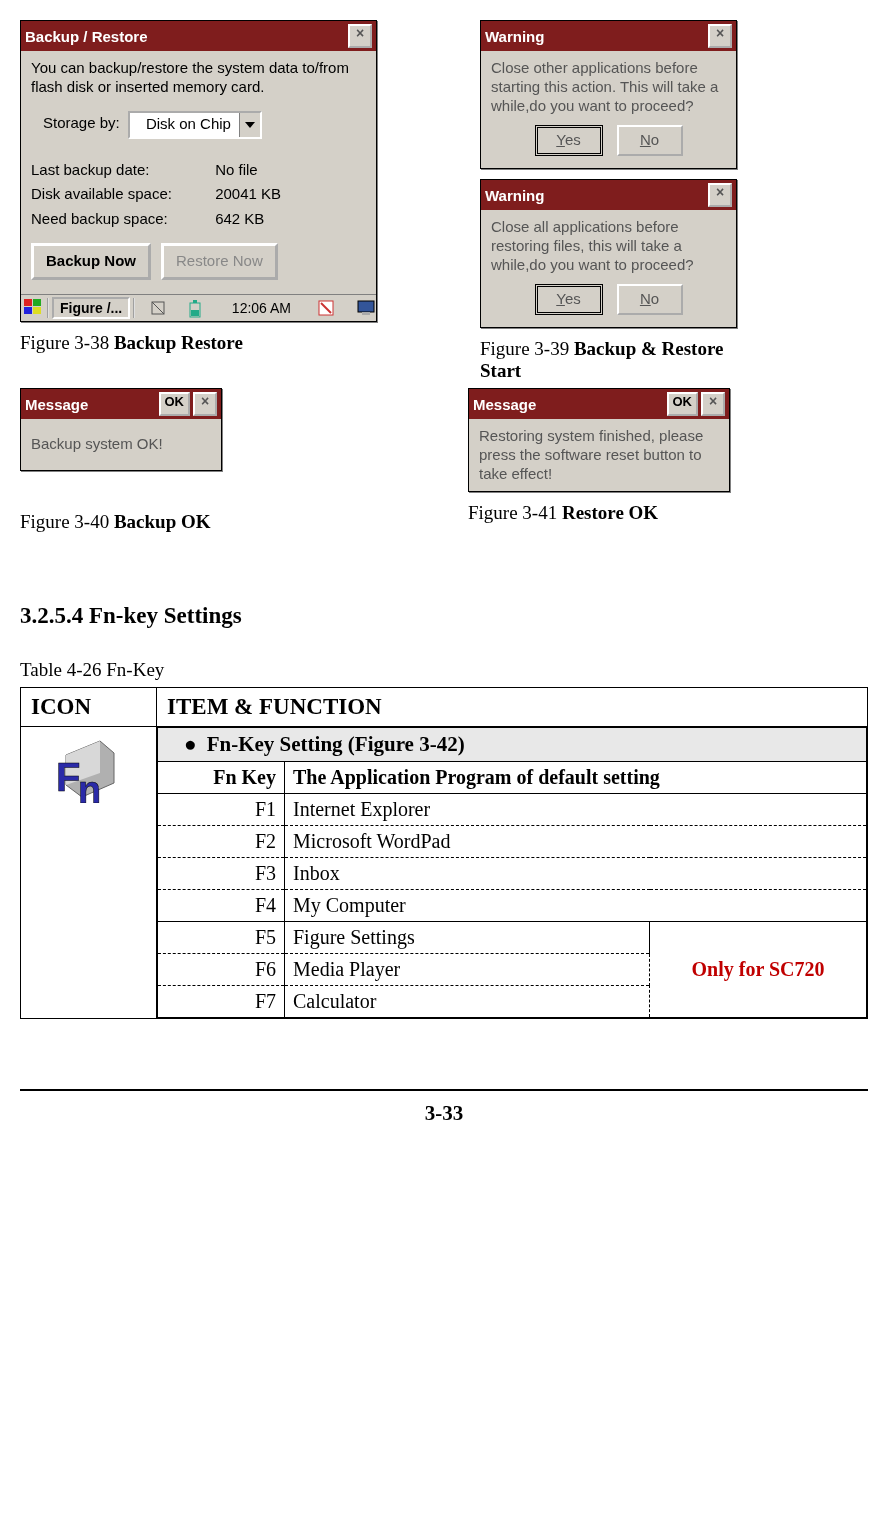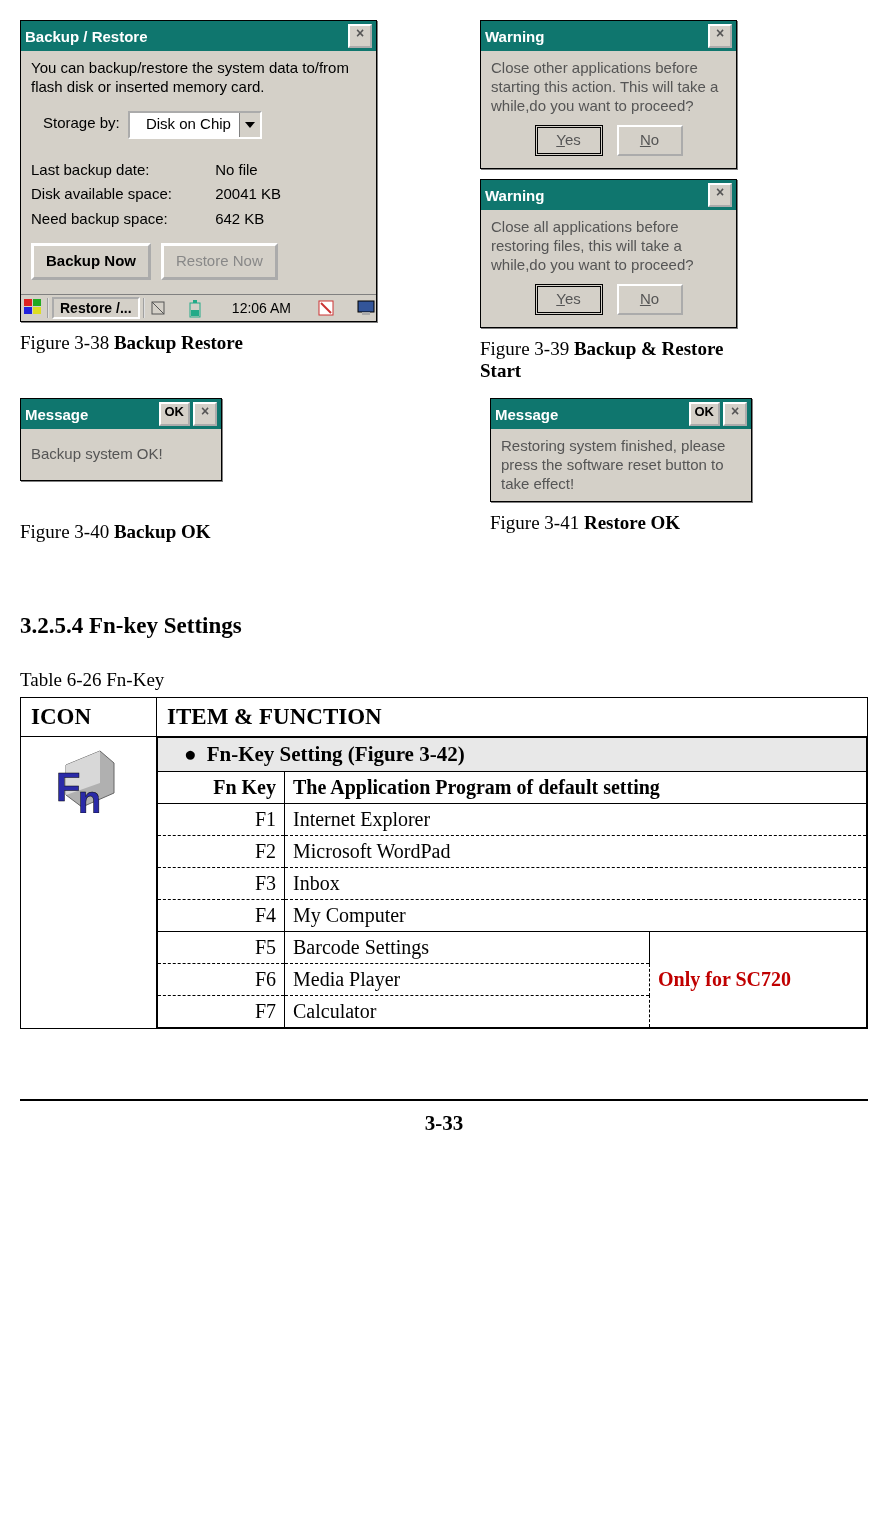--- a/index.html
+++ b/index.html
@@ -6,25 +6,25 @@
     font-family: "Times New Roman", serif;
     margin: 0;
     padding: 20px 20px 40px 20px;
     font-size: 20px;
     color: #000;
     width: 848px;
   }
   .top-row { display:flex; gap:100px; align-items:flex-start; }
   .col-left { flex:0 0 360px; }
   .col-right { flex:0 0 260px; }
-  .mid-row { display:flex; gap:110px; align-items:flex-start; margin-top:16px;}
+  .mid-row { display:flex; gap:88px; align-items:flex-start; margin-top:6px;}
   .caption { font-family:"Times New Roman",serif; font-size:19px; margin-top:8px; }
   .caption .bold { font-weight:bold; }
   .win { background:#d4d0c8; border:1px solid #000; box-shadow:1px 1px 0 #808080; font-family:Tahoma,Arial,sans-serif; font-size:15px; color:#000; margin-bottom:10px;}
-  .titlebar { background:#0f766e; color:#fff; display:flex; align-items:center; padding:3px 4px; font-weight:bold; font-size:15px;}
+  .titlebar { background:#7f1d1d; color:#fff; display:flex; align-items:center; padding:3px 4px; font-weight:bold; font-size:15px;}
   .titlebar-text { flex:1; }
   .closebtn { background:#d4d0c8; color:#555; border:2px outset #fff; width:20px; height:20px; text-align:center; line-height:15px; font-family:Arial; font-size:14px; cursor:pointer;}
   .okbtn { background:#d4d0c8; color:#000; border:2px outset #fff; height:20px; padding:0 4px; font-weight:bold; margin-right:3px; font-size:13px; cursor:pointer;}
   .winbody { padding:8px 10px; font-size:15px; line-height:1.25; }
   .row-line { margin:6px 0; }
   .lbl { display:inline-block; }
   .dropdown { display:inline-flex; align-items:stretch; border:2px inset #fff; background:#fff; height:24px; vertical-align:middle;}
   .dropdown-text { padding:2px 8px 2px 16px; font-size:15px; }
   .dropdown-btn { background:#d4d0c8; border-left:1px solid #808080; width:20px; display:flex; align-items:center; justify-content:center;}
   .dropdown-btn svg { width:10px; height:6px; }
@@ -47,21 +47,21 @@
   .outer-table { border:1.5px solid #000; border-collapse:collapse; width:100%; font-family:"Times New Roman",serif;}
   .outer-table > tbody > tr > td, .outer-table > tbody > tr > th { border:1.5px solid #000; padding:6px 10px; vertical-align:top;}
   .outer-table th { font-size:23px; font-weight:bold; text-align:left; }
   .th-icon { text-align:center; width:115px;}
   .inner-table { border-collapse:collapse; width:100%; font-size:20px;}
   .inner-table td, .inner-table th { border:1px solid #000; padding:4px 8px;}
   .inner-table td.dashed-b { border-bottom:1px dashed #000;}
   .inner-table td.dashed-t { border-top:1px dashed #000;}
   .inner-heading { background:#e8e8e8; font-weight:bold; font-size:21px;}
   .subhead td { font-weight:bold; }
-  .red-note { color:#c00000; font-weight:bold; text-align:left; vertical-align:middle !important; border-left:1px dashed #000 !important;margin-top:12px;}
+  .red-note { color:#c00000; font-weight:bold; text-align:center; vertical-align:middle !important; border-left:1px dashed #000 !important;margin-top:12px;}
   .fn-icon-cell { text-align:center; vertical-align:top; padding-top:10px;}
   .fn-icon { display:inline-block; position:relative; width:70px; height:70px;}
   .pagerule { border:none; border-top:2.5px solid #000; margin:70px 0 10px 0;}
   .pagenum { text-align:center; font-family:"Times New Roman",serif; font-size:21px; font-weight:bold;}
   .bullet { font-family:Arial; margin:0 10px 0 18px;}
   .kcol { width:110px;text-align:right;}
   .small-tray { display:flex; align-items:center; gap:23px; margin-left:auto;}
   .sep { width:2px; height:20px; background:linear-gradient(to right,#808080,#fff);}
 </style>
 </head>
@@ -106,21 +106,21 @@
         </div>
       </div>
       <div class="taskbar">
         <span class="start-icon">
           <span class="flag" style="background:#d22;top:0;left:0;"></span>
           <span class="flag" style="background:#2a2;top:0;left:9px;"></span>
           <span class="flag" style="background:#22d;top:8px;left:0;"></span>
           <span class="flag" style="background:#dd2;top:8px;left:9px;"></span>
         </span>
         <span class="sep"></span>
-        <span class="task-btn">Restore /...</span>
+        <span class="task-btn">Figure /...</span>
         <span class="sep"></span>
         <span class="small-tray">
           <span class="tray-icon">
             <svg width="16" height="16">
                 <rect x="2" y="2" width="12" height="12" fill="none" stroke="#555"></rect>
                 <line x1="2" y1="2" x2="14" y2="14" stroke="#555"></line>
               </svg>
           </span>
           <span class="tray-icon">
             <svg width="12" height="18">
@@ -214,21 +214,21 @@
     </div>
     <div class="caption">
       <span>Figure 3-41 </span><span class="bold">Restore OK</span>
     </div>
   </div>
 </div>
 
 <h3 class="section">3.2.5.4 Fn-key Settings</h3>
 
 <div class="tablelabel">
-  <span>Table 6-26 </span><span class="bold">Fn-Key</span>
+  <span>Table 4-26 </span><span class="bold">Fn-Key</span>
 </div>
 
 <table class="outer-table">
   <tbody>
   <tr>
     <th class="th-icon">ICON</th>
     <th>ITEM &amp; FUNCTION</th>
   </tr>
   <tr>
     <td class="fn-icon-cell" rowspan="1">
@@ -264,21 +264,21 @@
         <tr>
           <td class="kcol dashed-b dashed-t">F3</td>
           <td colspan="2" class="dashed-b dashed-t">Inbox</td>
         </tr>
         <tr>
           <td class="kcol dashed-t">F4</td>
           <td colspan="2" class="dashed-t">My Computer</td>
         </tr>
         <tr>
           <td class="kcol dashed-b">F5</td>
-          <td class="dashed-b">Barcode Settings</td>
+          <td class="dashed-b">Figure Settings</td>
           <td rowspan="3" class="red-note" style="width:200px;">Only for SC720</td>
         </tr>
         <tr>
           <td class="kcol dashed-b dashed-t">F6</td>
           <td class="dashed-b dashed-t" style="border-right:1px dashed #000;">Media Player</td>
         </tr>
         <tr>
           <td class="kcol dashed-t">F7</td>
           <td class="dashed-t" style="border-right:1px dashed #000;">Calculator</td>
         </tr>

